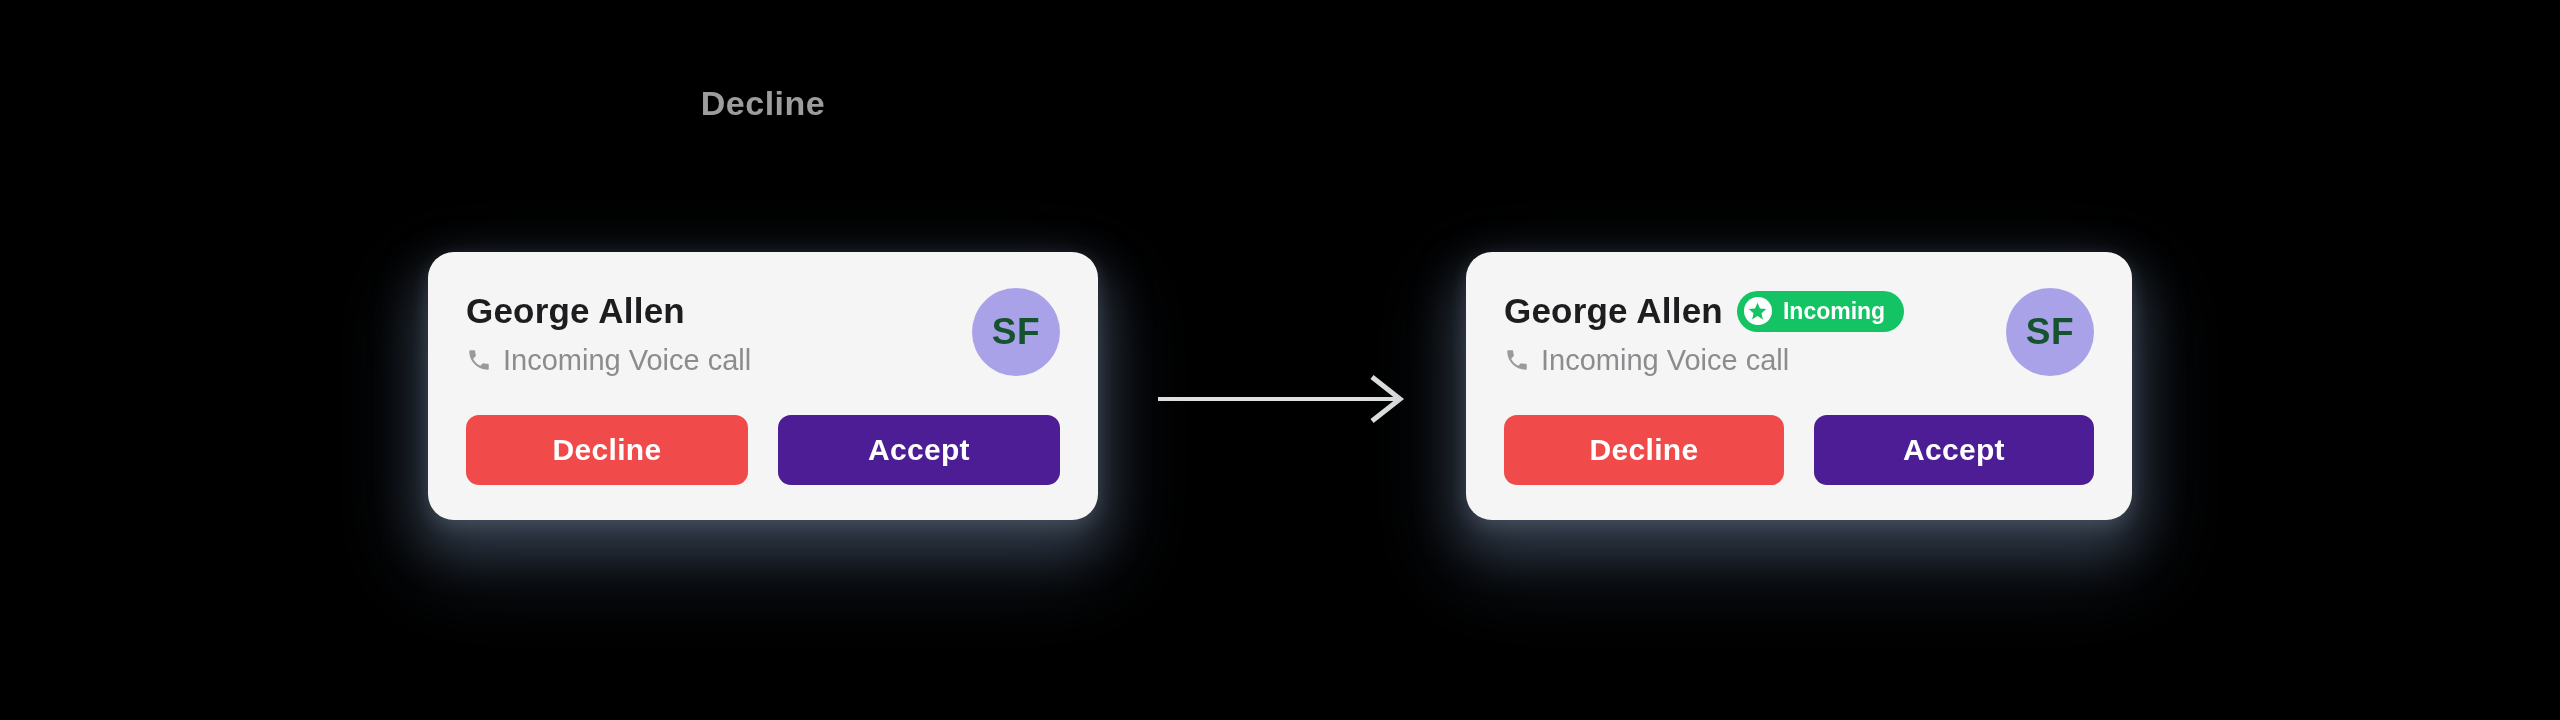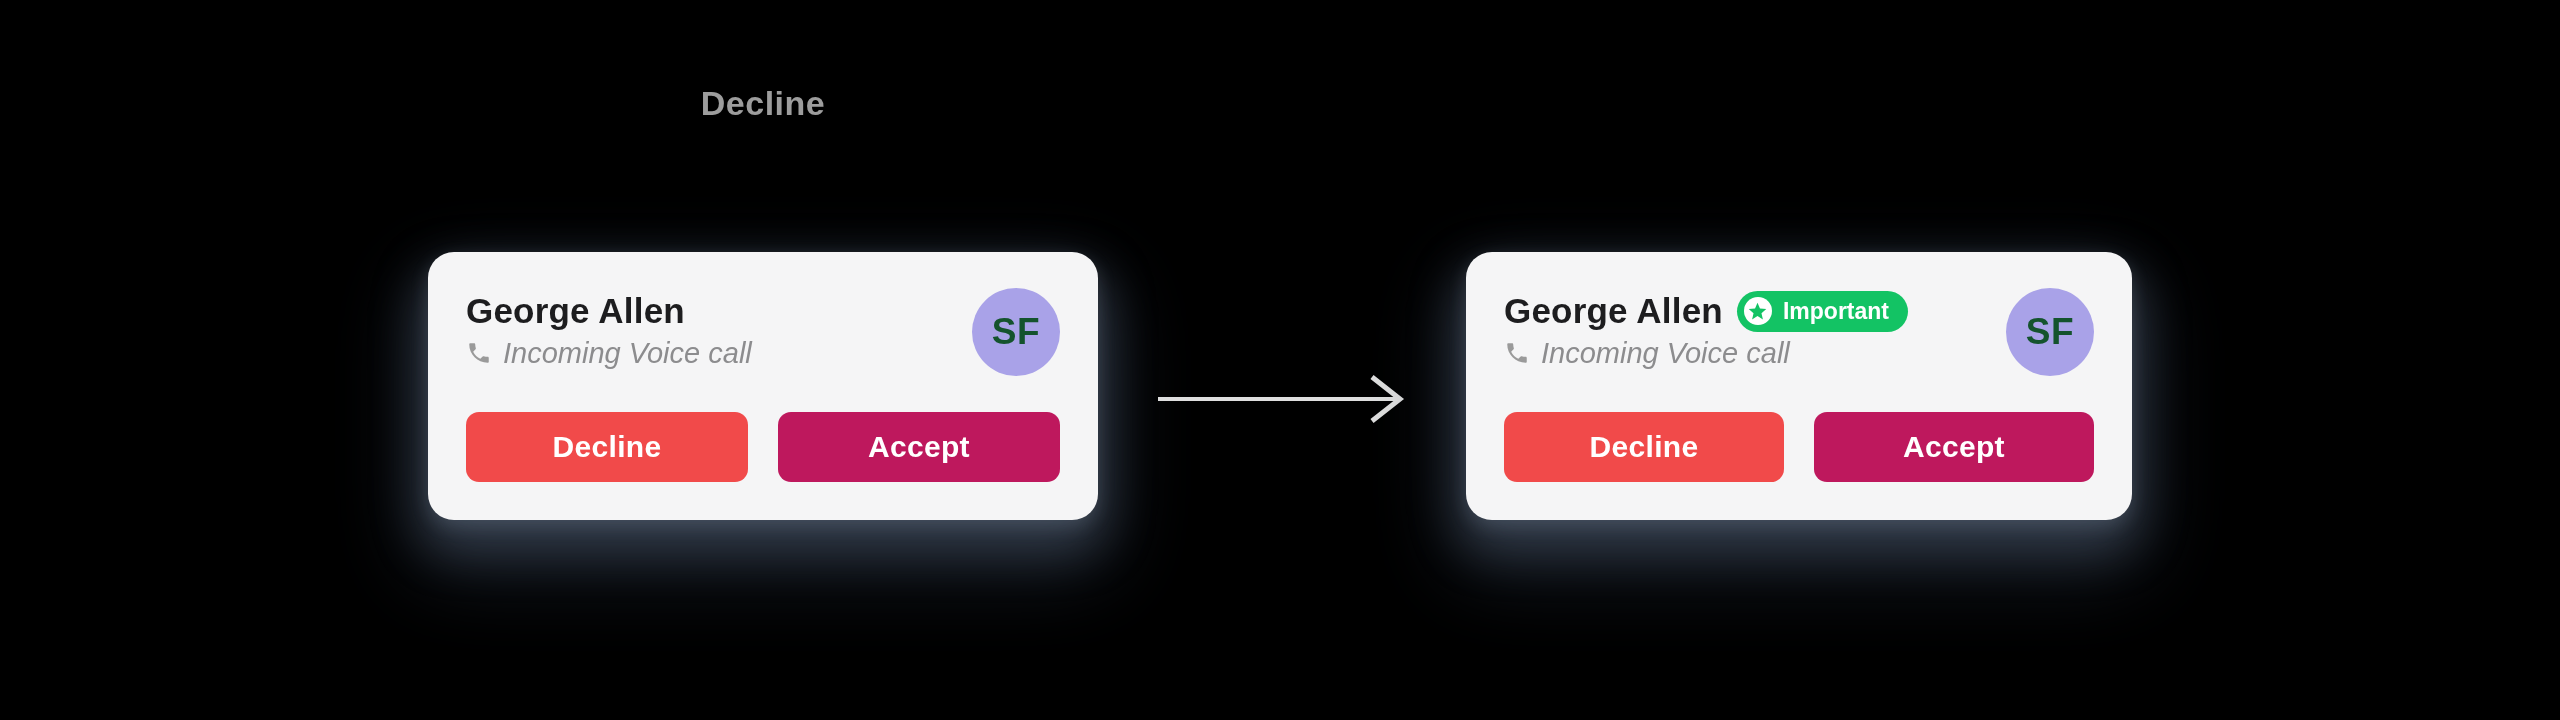--- a/index.html
+++ b/index.html
@@ -57,21 +57,21 @@
     font-weight: 700;
     color: #1d1d1f;
     letter-spacing: 0.2px;
     white-space: nowrap;
   }
   .subtitle-row {
     display: flex;
     align-items: center;
     gap: 11px;
     height: 38px;
-    font-style: italic;
+    margin-top: 7px;
   }
   .phone-icon {
     width: 26px;
     height: 26px;
     display: inline-flex;
   }
   .subtitle {
     font-size: 29px;
     color: #8c8c8e;
     white-space: nowrap;
@@ -129,21 +129,21 @@
     border: none;
     border-radius: 13px;
     font-family: "Liberation Sans", "DejaVu Sans", sans-serif;
     font-size: 30px;
     font-weight: 700;
     color: #ffffff;
     cursor: pointer;
     letter-spacing: 0.3px;
   }
   .btn.decline { background: #f14a4a; }
-  .btn.accept  { background: #be185d; }
+  .btn.accept  { background: #4c1d95; }
 
   
   .arrow {
     position: absolute;
     left: 1150px;
     top: 367px;
   }
 </style>
 </head>
 <body>
@@ -185,21 +185,21 @@
     <div class="card-header">
       <div>
         <div class="name-row">
           <span class="caller-name">George Allen</span>
           <span class="badge">
             <span class="badge-circle">
               <svg viewBox="0 0 24 24" width="21" height="21">
                 <path fill="#13c364" d="M12 17.27L18.18 21l-1.64-7.03L22 9.24l-7.19-.61L12 2 9.19 8.63 2 9.24l5.46 4.73L5.82 21z"></path>
               </svg>
             </span>
-            <span class="badge-label">Important</span>
+            <span class="badge-label">Incoming</span>
           </span>
         </div>
         <div class="subtitle-row">
           <span class="phone-icon">
             <svg viewBox="0 0 24 24" width="26" height="26">
               <path fill="#9a9a9a" d="M6.62 10.79c1.44 2.83 3.76 5.14 6.59 6.59l2.2-2.2c.27-.27.67-.36 1.02-.24 1.12.37 2.33.57 3.57.57.55 0 1 .45 1 1V20c0 .55-.45 1-1 1-9.39 0-17-7.61-17-17 0-.55.45-1 1-1h3.5c.55 0 1 .45 1 1 0 1.25.2 2.45.57 3.57.11.35.03.74-.25 1.02l-2.2 2.2z"></path>
             </svg>
           </span>
           <span class="subtitle">Incoming Voice call</span>
         </div>

